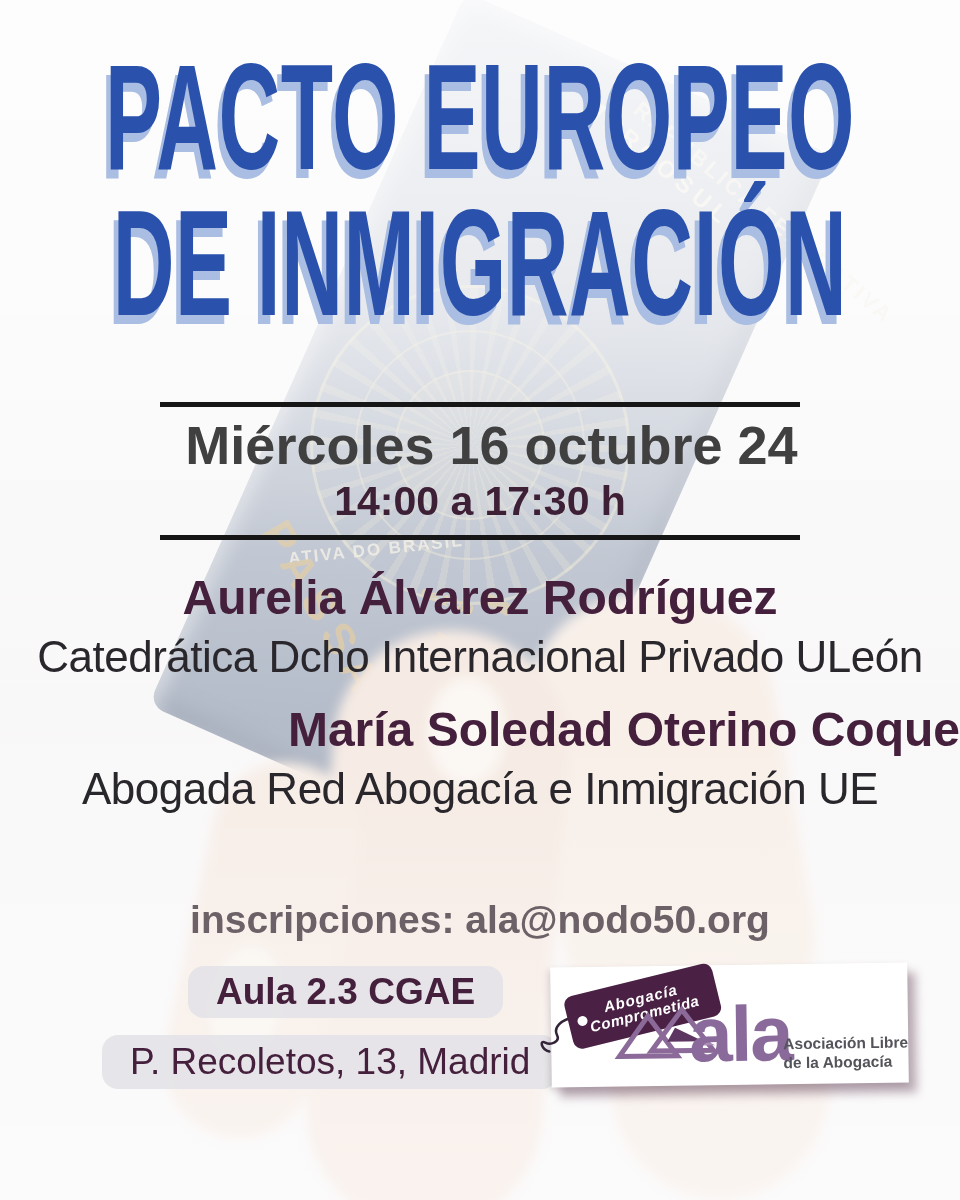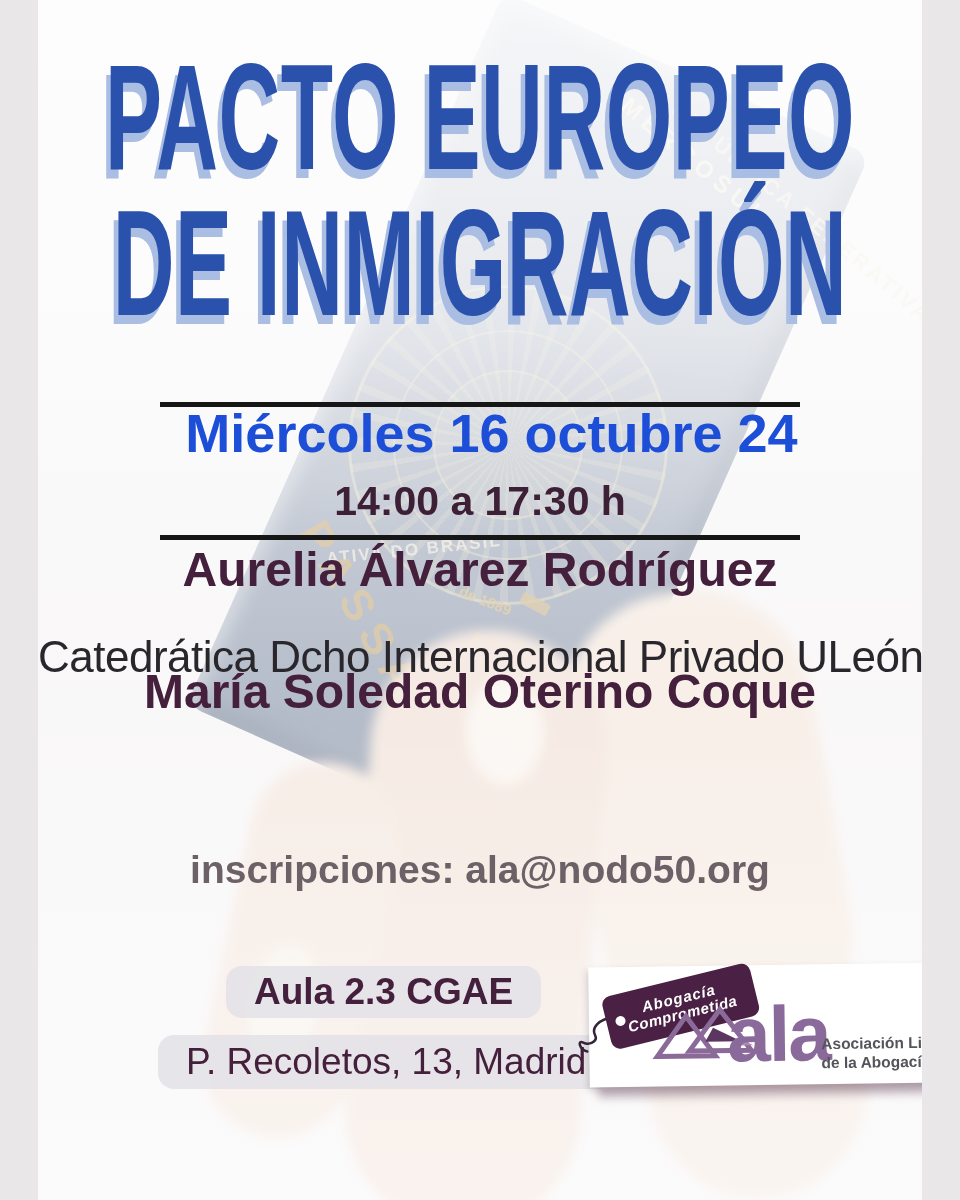--- a/index.html
+++ b/index.html
@@ -1,18 +1,18 @@
 <!DOCTYPE html>
 <html><head>
 <meta charset="utf-8">
 <style>
   html,body{margin:0;padding:0;background:#e9e7e8;}
   *{box-sizing:border-box;}
   .canvas{
-    position:relative;width:884px;height:1200px;margin:0 auto;overflow:hidden;
+    position:relative;width:960px;height:1200px;margin:0 auto;overflow:hidden;
     background:#f6f4f5;font-family:"Liberation Sans",sans-serif;
   }
   
   .bg{position:absolute;inset:0;z-index:1;}
   .passport{
     position:absolute;left:290px;top:40px;width:400px;height:780px;border-radius:16px;
     transform:rotate(24deg);
     background:linear-gradient(160deg,#c9cdd8 0%,#b4bbc9 30%,#9ba5b7 58%,#8995aa 82%,#7f8ba0 100%);
     box-shadow:inset 8px 10px 18px rgba(255,255,255,.45), inset -10px -12px 22px rgba(60,70,95,.25);
   }
@@ -51,34 +51,34 @@
   .title{position:absolute;top:44px;left:0;right:0;text-align:center;color:#2a52ad;}
   .title-line{
     height:146px;display:flex;align-items:center;justify-content:center;
     font-size:150px;font-weight:bold;white-space:nowrap;letter-spacing:1px;
     transform:scale(0.57,1.0);text-shadow:-8px 9px 0 #aabde2;
   }
   .rule{position:absolute;left:50%;transform:translateX(-50%);width:640px;height:5px;background:#161616;}
   .rule-1{top:402px;}
   .rule-2{top:535px;}
   .centered{position:absolute;left:0;right:0;text-align:center;white-space:nowrap;}
-  .date-line{top:402px;font-size:54px;font-weight:bold;color:#1d4ed8;letter-spacing:0px;margin-left:23px;}
+  .date-line{top:414px;font-size:54px;font-weight:bold;color:#404040;letter-spacing:0px;margin-left:23px;}
   .time-line{top:478px;font-size:41px;font-weight:bold;color:#3e2036;}
   .speaker-name{font-size:48px;font-weight:bold;color:#45203d;}
   .speaker-role{font-size:44px;color:#2a272c;letter-spacing:-0.5px;}
-  .s1n{top:542px;} .s1r{top:632px;} .s2n{top:664px;} .s2r{top:764px;}
+  .s1n{top:570px;} .s1r{top:632px;} .s2n{top:702px;text-align:right;} .s2r{top:764px;}
   .modality{top:846px;font-size:39px;font-weight:bold;color:#6c6167;}
-  .registration{top:848px;font-size:39px;font-weight:bold;color:#6c6167;}
+  .registration{top:898px;font-size:39px;font-weight:bold;color:#6c6167;}
   .pill{
     position:absolute;height:52px;padding:6px 28px;border-radius:16px;
     background:rgba(228,227,231,.92);display:flex;align-items:center;justify-content:center;
     color:#45203d;white-space:nowrap;
   }
   .pill-room{left:188px;top:966px;font-size:37px;font-weight:bold;}
-  .pill-address{left:120px;top:1035px;height:54px;font-size:37px;}
+  .pill-address{left:102px;top:1035px;height:54px;font-size:37px;}
   
   .logobox{
     position:absolute;left:551px;top:965px;width:357px;height:120px;background:#ffffff;
     transform:rotate(-0.8deg);
     box-shadow:8px 10px 10px rgba(110,80,100,.45),-2px 3px 6px rgba(120,100,110,.25);
   }
   .tag-string{position:absolute;left:-16px;top:42px;width:44px;height:46px;}
   .tag{
     position:absolute;left:16px;top:13px;width:152px;height:54px;background:#4a2144;border-radius:9px;
     transform:rotate(-13deg);display:flex;flex-direction:column;align-items:center;justify-content:center;
@@ -127,20 +127,21 @@
     </div>
 
     <div class="rule rule-1"></div>
     <div class="centered date-line">Miércoles 16 octubre 24</div>
     <div class="centered time-line">14:00 a 17:30 h</div>
     <div class="rule rule-2"></div>
 
     <div class="centered speaker-name s1n">Aurelia Álvarez Rodríguez</div>
     <div class="centered speaker-role s1r">Catedrática Dcho Internacional Privado ULeón</div>
     <div class="centered speaker-name s2n">María Soledad Oterino Coque</div>
+    <div class="centered speaker-role s2r">Abogada Red Abogacía e Inmigración UE</div>
 
     <div class="centered registration">inscripciones: ala@nodo50.org</div>
 
     <div class="pill pill-room">Aula 2.3 CGAE</div>
     <div class="pill pill-address">P. Recoletos, 13, Madrid</div>
 
     <div class="logobox">
       <svg class="tag-string" viewBox="0 0 44 46">
         <path d="M40,8 C26,10 18,18 22,26 C25,32 16,36 10,33 C4,30 6,40 14,42" fill="none" stroke="#34243a" stroke-width="2.5" stroke-linecap="round"></path>
       </svg>

